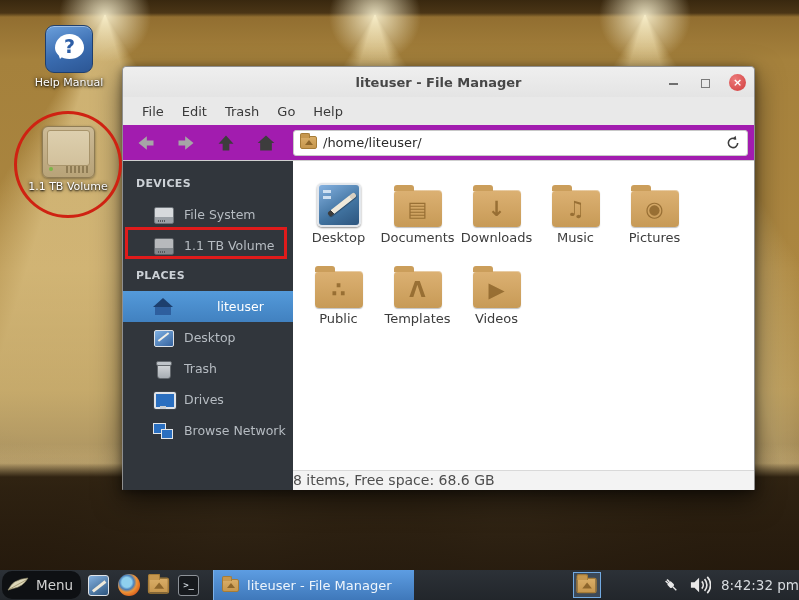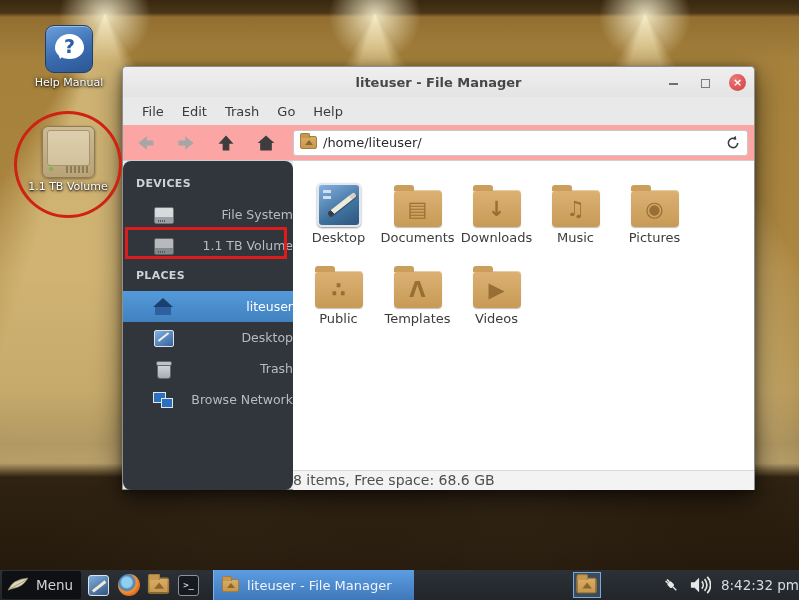--- a/index.html
+++ b/index.html
@@ -84,41 +84,41 @@
   .winbtns { position:absolute; right:8px; top:0; height:30px; display:flex; align-items:center; gap:17px; }
   .btn-min, .btn-max { width:14px; height:14px; position:relative; cursor:default; }
   .btn-min::after { content:""; position:absolute; left:2px; top:8px; width:9px; height:2px; background:#6f6f6f; }
   .btn-max::after { content:""; position:absolute; left:3px; top:4px; width:7px; height:7px; border:1.5px solid #7a7a7a; transform:rotate(0.001deg); }
   .btn-close { width:17px; height:17px; border-radius:50%; background:radial-gradient(circle at 35% 30%, #ec7a7a, #d94f4f 70%);
     color:#fff; font-size:11px; line-height:17px; text-align:center; font-weight:bold; }
 
   .menubar { height:28px; display:flex; align-items:center; padding-left:10px; background:#e9e9e9; }
   .menu-item { padding:0 9px; font-size:13px; color:#3a3a3a; }
 
-  .toolbar { height:36px; display:flex; align-items:center; padding:0 6px 0 10px; background:#fca5a5;
+  .toolbar { height:36px; display:flex; align-items:center; padding:0 6px 0 10px; background:#a21caf;
     border-bottom:1px solid #cfcfcf; gap:14px; }
   .tool-btn { width:26px; height:26px; display:flex; align-items:center; justify-content:center; border-radius:3px; }
   .pathbar { flex:1; height:26px; background:#fff; border:1px solid #c8c8c8; border-radius:3px;
     display:flex; align-items:center; padding:0 6px; gap:6px; }
   .path-text { flex:1; font-size:13px; color:#2b2b2b; }
 
   
   .mini-folder { position:relative; width:17px; height:13px; border-radius:2px;
     background:linear-gradient(#d9ad67,#c6974e); border:1px solid #a67c37; }
   .mini-folder::before { content:""; position:absolute; left:-1px; top:-4px; width:8px; height:4px;
     background:#c6974e; border:1px solid #a67c37; border-bottom:none; border-radius:2px 2px 0 0; }
   .mini-folder::after { content:""; position:absolute; left:4px; top:3px;
     border:4px solid transparent; border-bottom:5px solid rgba(125,88,33,.8); border-top:none; }
 
   
   .winbody { display:flex; height:329px; }
-  .sidebar { width:170px; background:#31363c; color:#b6bcc2; padding-top:8px; position:relative;border-radius:8px; }
+  .sidebar { width:170px; background:#31363c; color:#b6bcc2; padding-top:8px; position:relative; }
   .side-header { height:30px; line-height:30px; padding-left:13px; font-size:11px; font-weight:bold;
     color:#ccd1d6; letter-spacing:.3px; }
-  .side-item { height:31px; display:flex; align-items:center; gap:11px; padding-left:30px; font-size:12.5px;justify-content:space-between; }
+  .side-item { height:31px; display:flex; align-items:center; gap:11px; padding-left:30px; font-size:12.5px; }
   .side-item.selected { background:linear-gradient(#549ada,#4181c0); color:#fff;gap:44px; }
 
   .si { width:20px; height:18px; position:relative; flex:0 0 20px; }
   .si-drive { }
   .si-drive::before { content:""; position:absolute; left:1px; top:1px; width:18px; height:15px; border-radius:2px;
     background:linear-gradient(#d7dadd 0 9px, #9ba1a7 9px); border:1px solid #6e747a; }
   .si-drive::after { content:""; position:absolute; left:5px; bottom:2px; width:8px; height:2px;
     background:repeating-linear-gradient(90deg,#54585c 0 1px, rgba(0,0,0,0) 1px 2px); }
   .si-drive.dim::before { filter:brightness(.85); }
 
@@ -164,21 +164,21 @@
     background:linear-gradient(90deg,#3b3b3b 0 5px, #efe9da 5px 28px, #d8cfc0 28px); border-radius:2px;
     transform:rotate(-38deg); box-shadow:0 1px 1px rgba(0,0,0,.4); }
 
   .statusbar { height:20px; background:#f3f3f3; border-top:1px solid #d9d9d9;
     font-size:14px; color:#4e4e4e; line-height:19px; padding-left:0;margin-top:33px; }
 
   
   .taskbar { position:absolute; left:0; bottom:0; width:799px; height:30px;
     background:linear-gradient(#2c3137,#22262b); display:flex; align-items:center; z-index:50; }
   .menu-btn { margin-left:2px; height:28px; display:flex; align-items:center; gap:6px; padding:0 8px 0 4px;
-    background:#0e1013; border-radius:2px; }
+    background:#0e1013; border-radius:10px; }
   .menu-label { color:#d2d2d2; font-size:13.5px; }
   .launcher { width:25px; height:25px; margin-left:5px; display:flex; align-items:center; justify-content:center; }
   .l-desktop { width:21px; height:21px; border-radius:3px; position:relative;
     background:linear-gradient(150deg,#84b1e0,#2d557e); border:1.5px solid #dfe3e8; }
   .l-desktop::after { content:""; position:absolute; left:2px; top:9px; width:16px; height:2.5px;
     background:#efe9da; transform:rotate(-38deg); }
   .l-firefox { width:22px; height:22px; border-radius:50%;
     background:radial-gradient(circle at 40% 38%, #8fd0ee 0 26%, #4a7fb8 38%, #ef9335 52%, #d9621f 75%, #b5491a 100%); }
   .l-folder { transform:scale(1.25); }
   .l-terminal { width:21px; height:21px; border-radius:3px; background:#16191d; border:1.5px solid #8d9298;
@@ -299,20 +299,24 @@
           <span>liteuser</span>
         </div>
         <div class="side-item">
           <span class="si si-screen"></span>
           <span>Desktop</span>
         </div>
         <div class="side-item">
           <span class="si si-trash"></span>
           <span>Trash</span>
         </div>
+        <div class="side-item">
+          <span class="si si-monitor"></span>
+          <span>Drives</span>
+        </div>
 
 
         <div class="side-item">
           <span class="si si-network"></span>
           <span>Browse Network</span>
         </div>
       </div>
 
       <div class="mainwrap">
         <div class="main">

